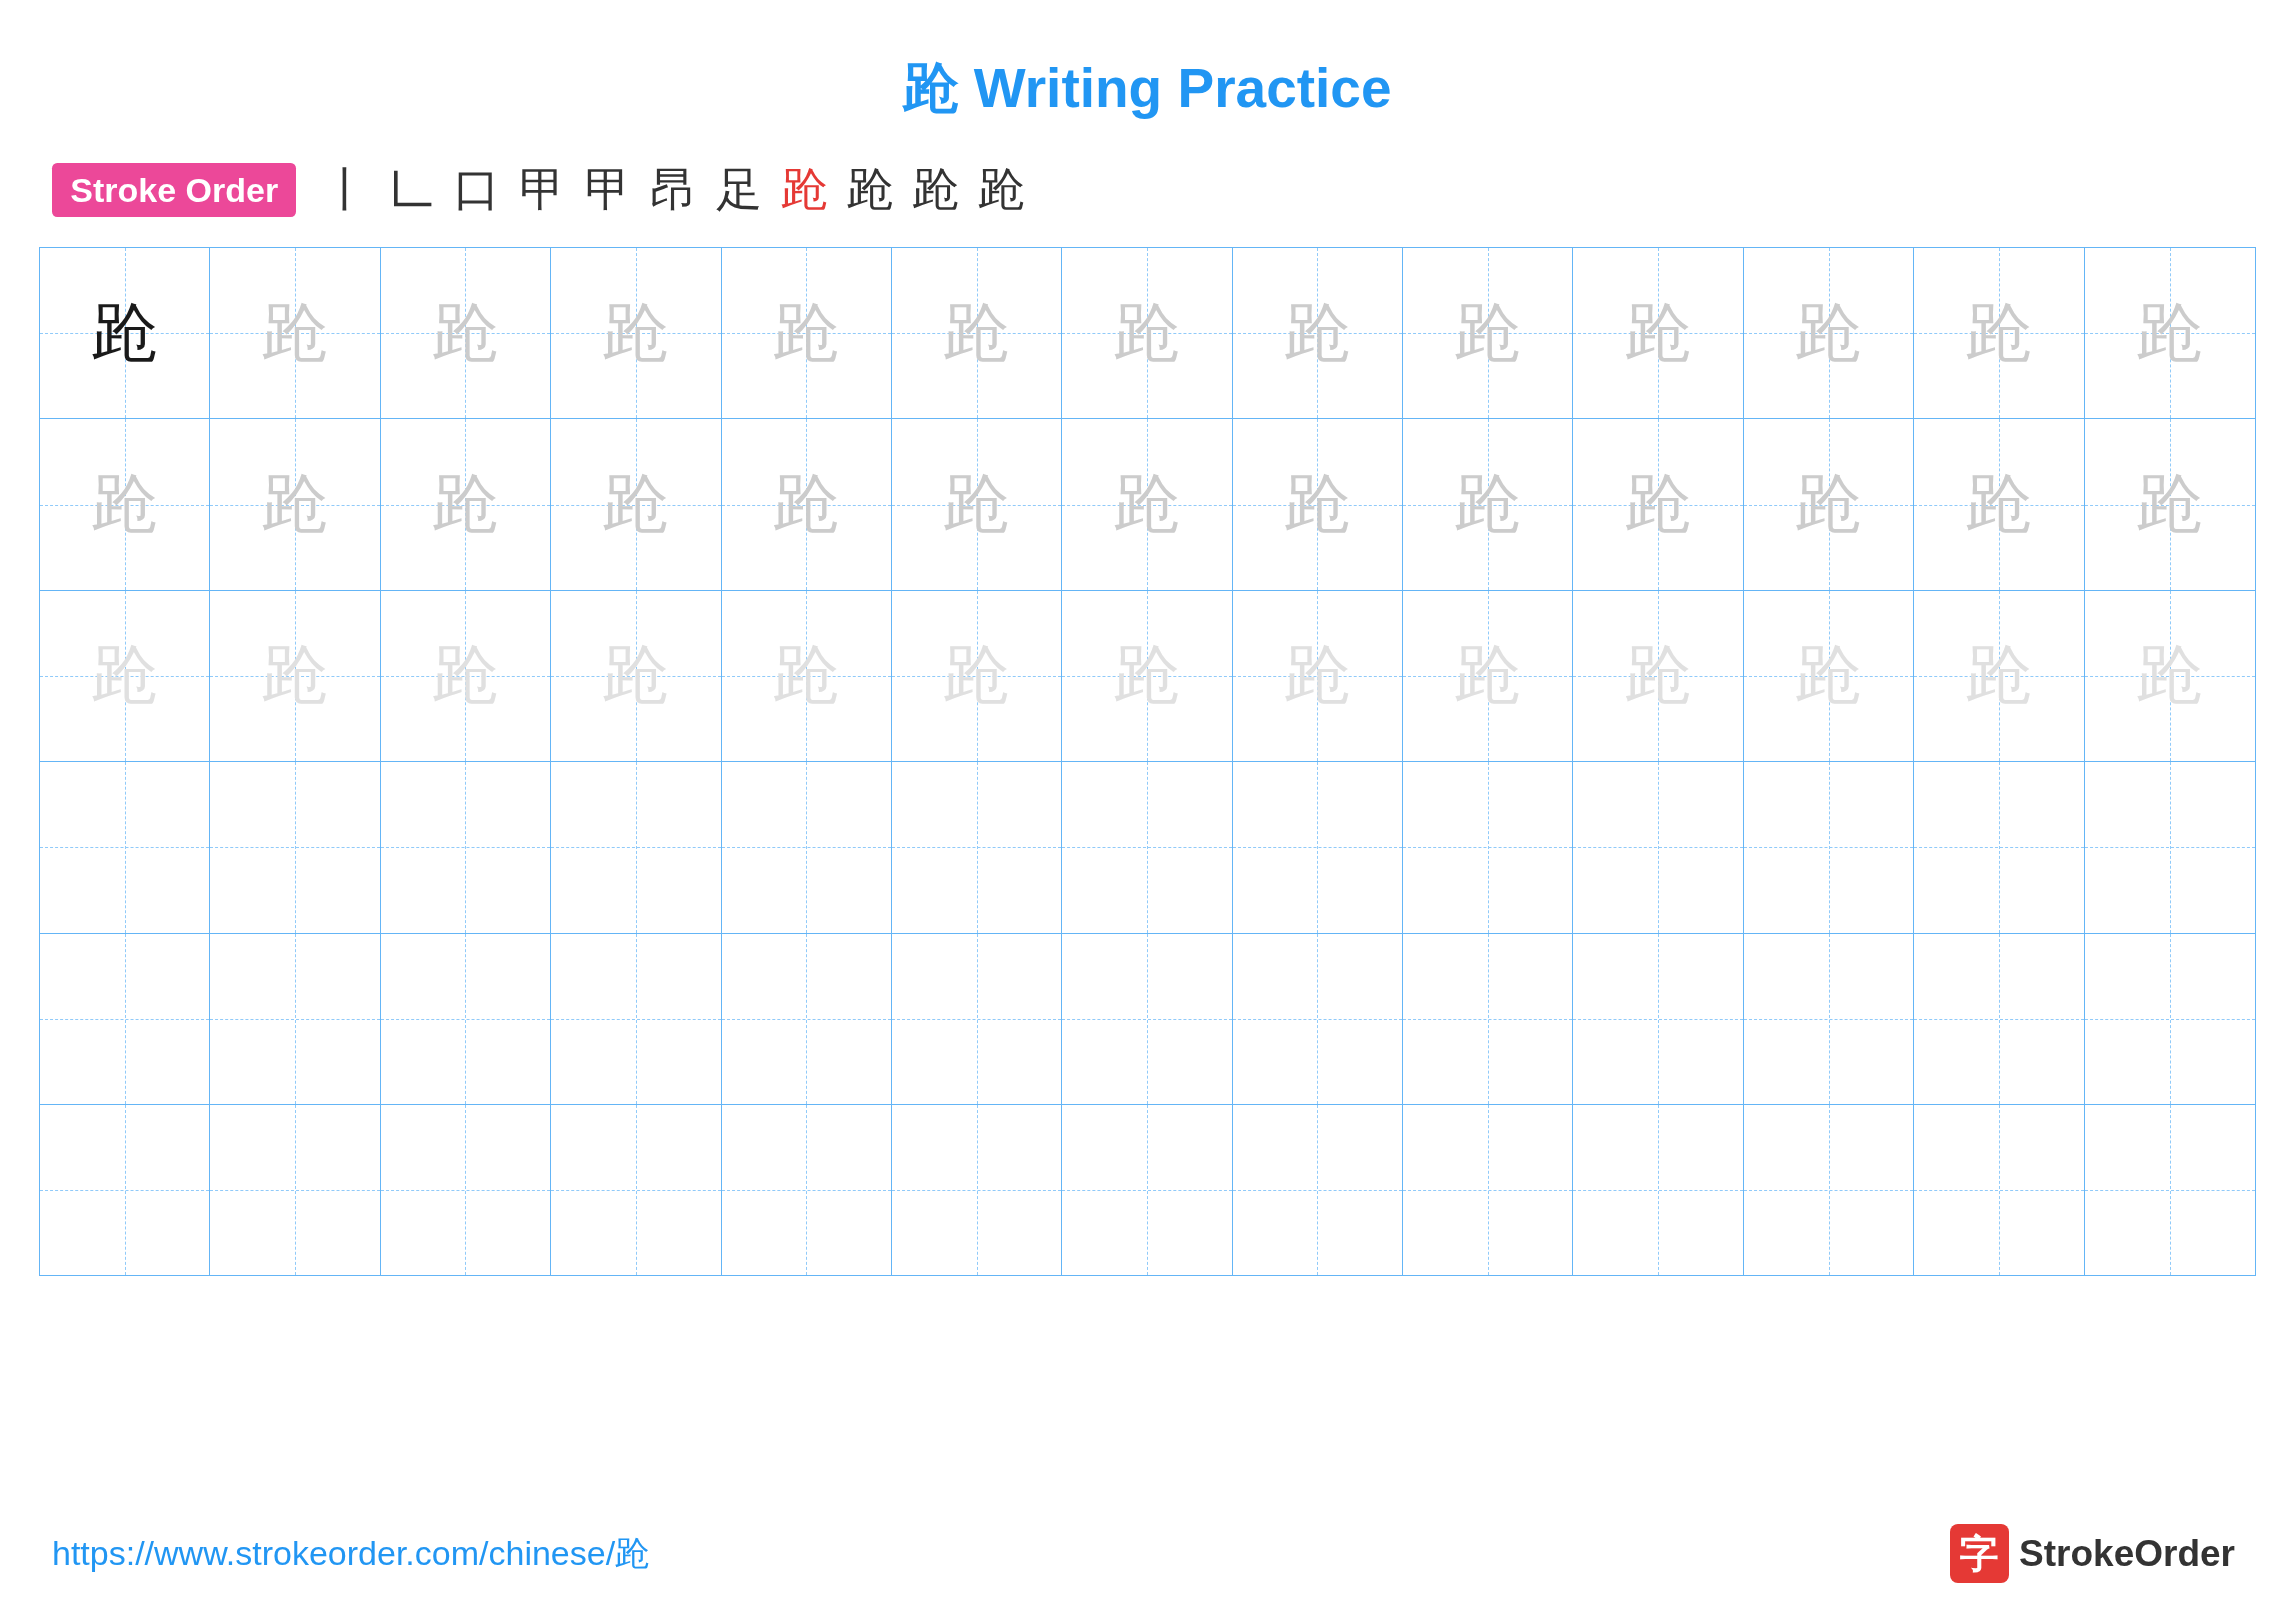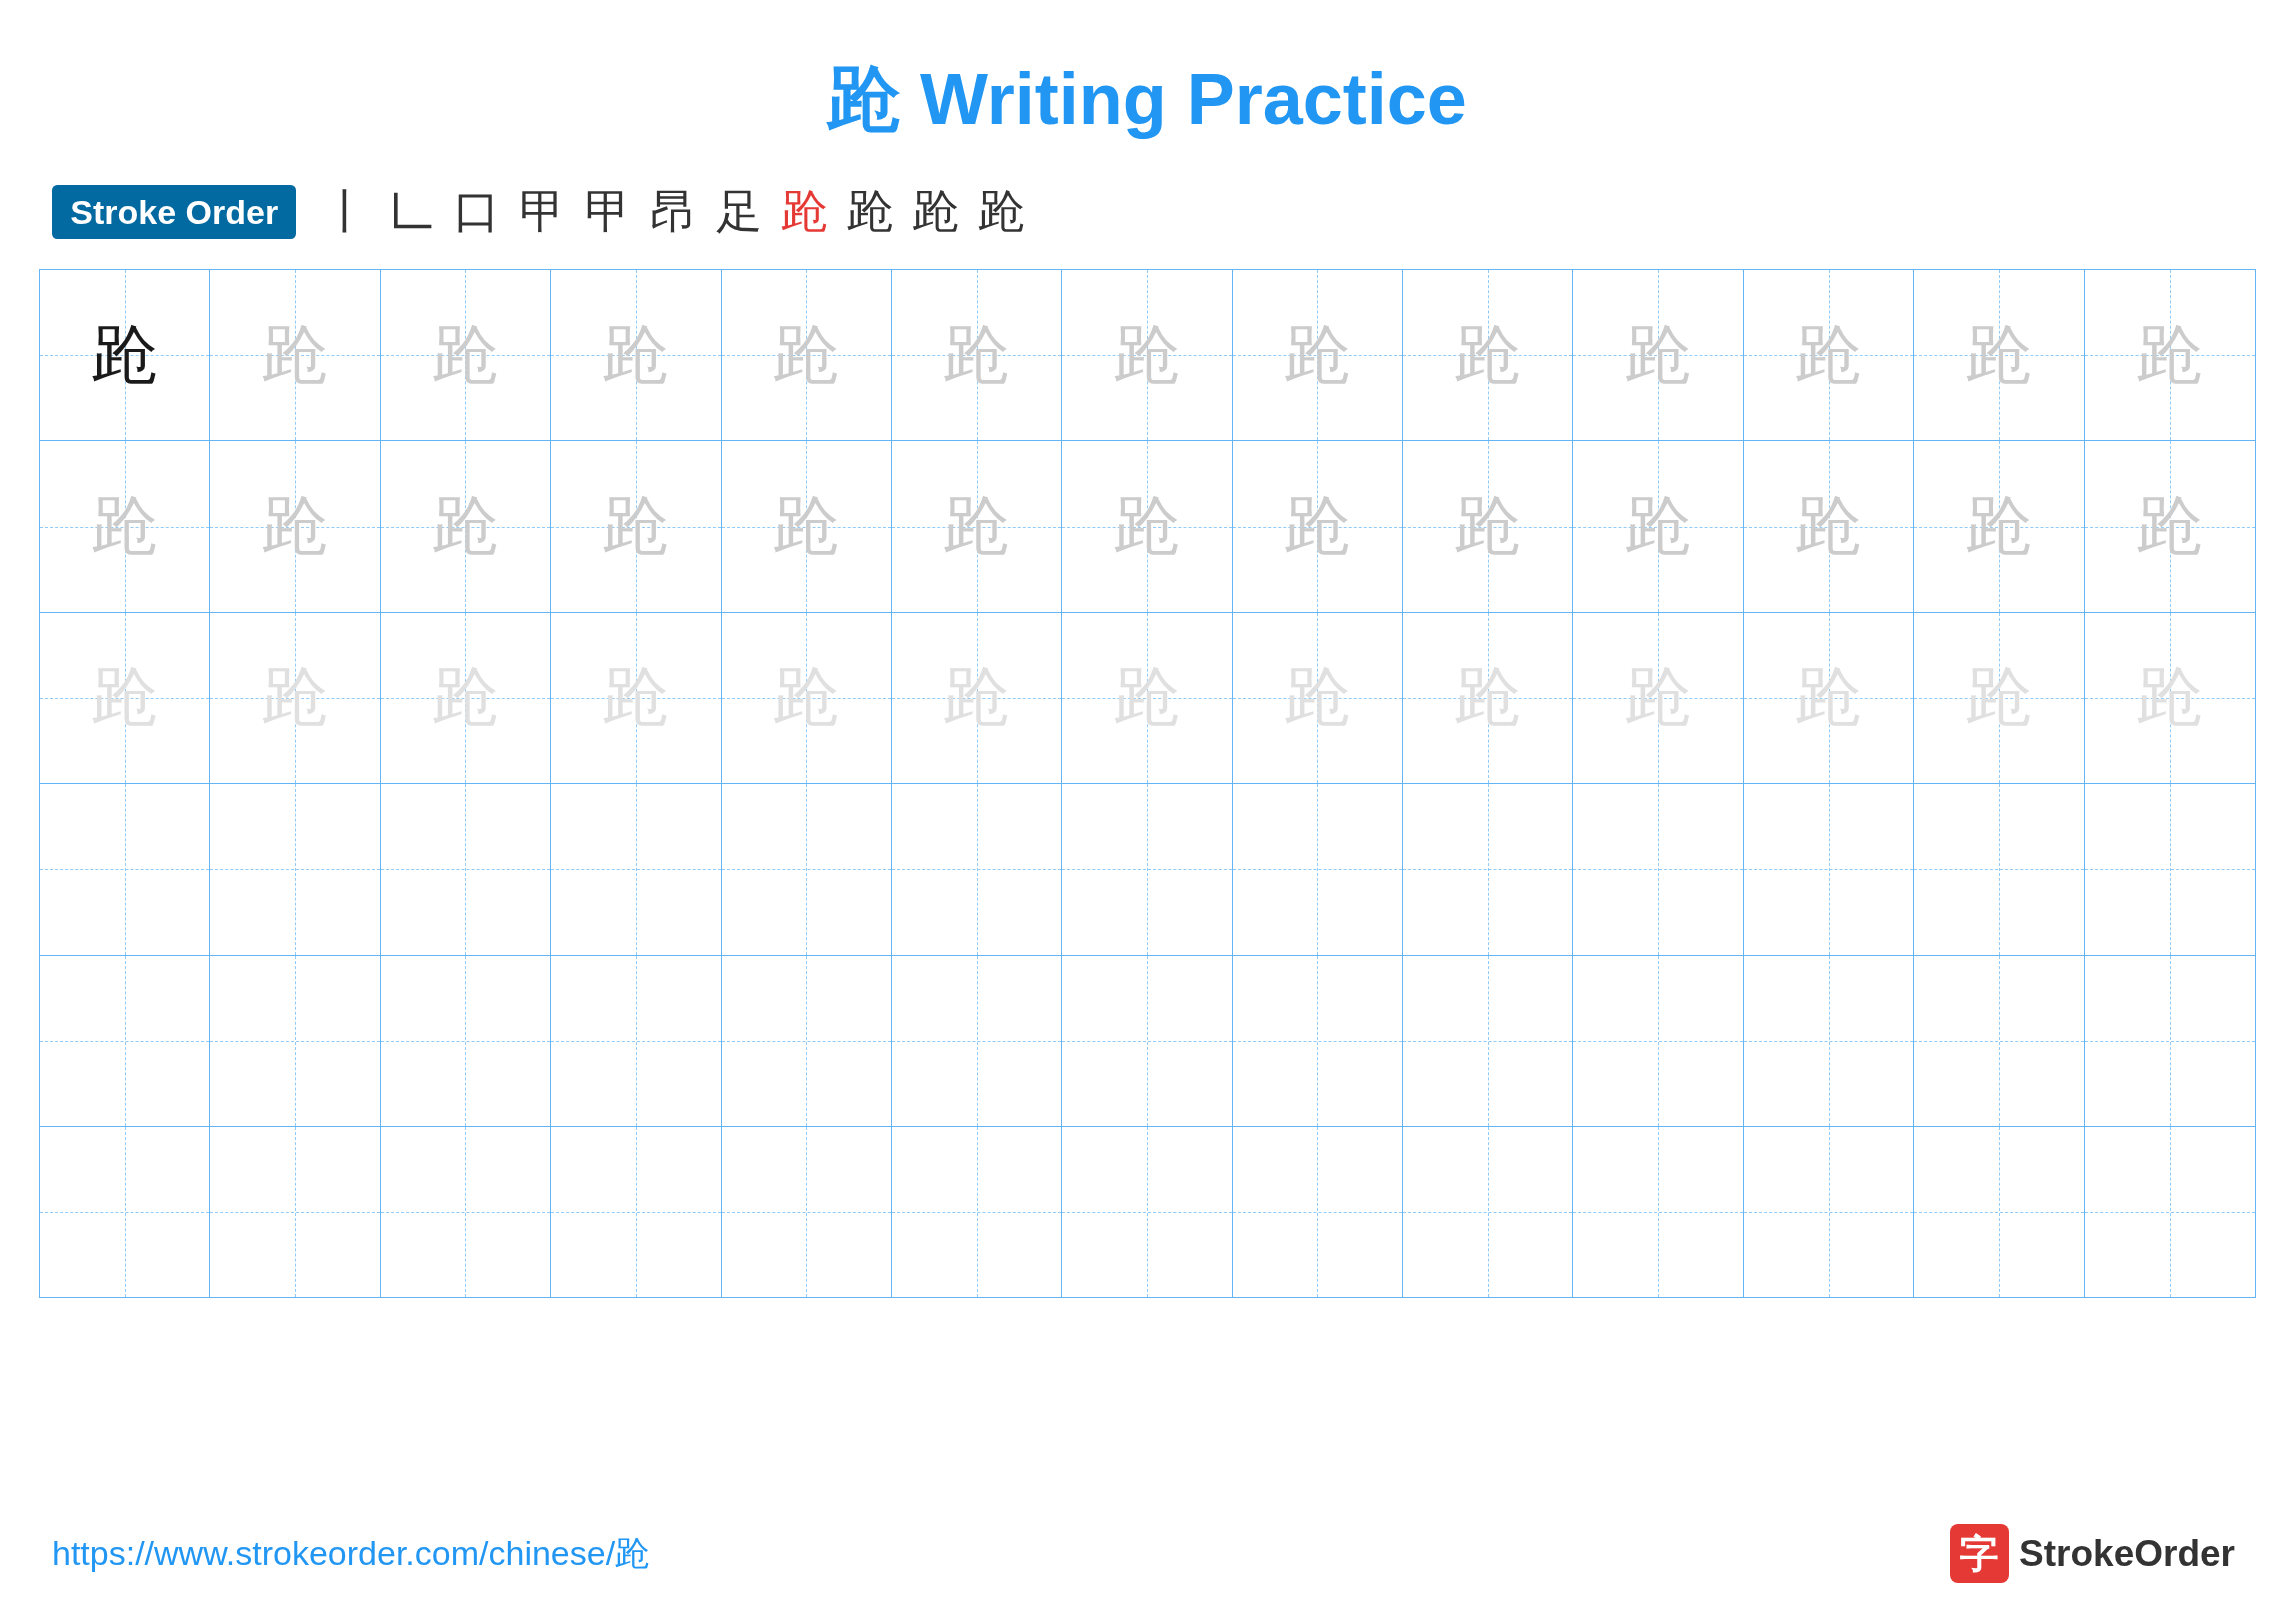--- a/index.html
+++ b/index.html
@@ -9,36 +9,36 @@
       background: #ffffff;
       font-family: serif;
       position: relative;
       overflow: hidden;
     }
 
     .page-title {
       text-align: center;
       padding-top: 52px;
       padding-bottom: 33px;
-      font-size: 72px;
+      font-size: 55px;
       font-weight: bold;
       color: #2196F3;
       font-family: sans-serif;
     }
 
     .stroke-order-row {
       display: flex;
       align-items: center;
       padding: 0 52px;
       margin-bottom: 26px;
       gap: 26px;
     }
 
     .stroke-order-badge {
-      background: #0369a1;
+      background: #ec4899;
       color: white;
       font-size: 34px;
       font-weight: bold;
       padding: 7.9px 18.3px;
       border-radius: 5.2px;
       font-family: sans-serif;
       white-space: nowrap;
     }
 
     .stroke-sequence {

